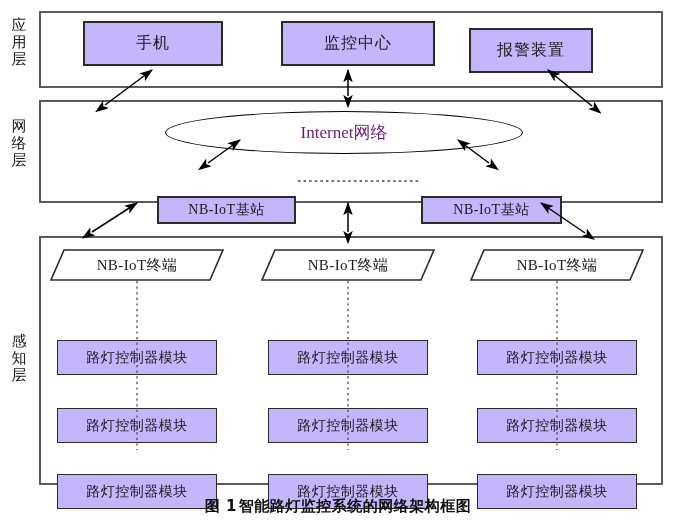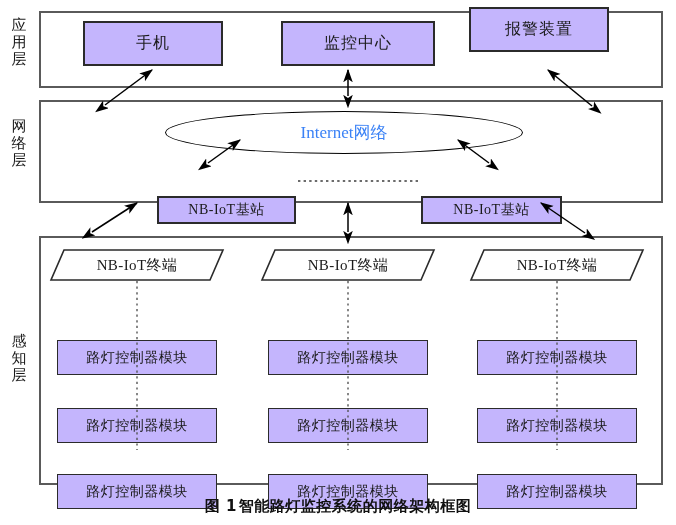--- a/index.html
+++ b/index.html
@@ -74,21 +74,21 @@
   .ellipse {
     position: absolute;
     border: 1.8px solid #000000;
     border-radius: 50%;
     box-sizing: border-box;
     background: #ffffff;
     display: flex;
     align-items: center;
     justify-content: center;
     font-size: 17px;
-    color: #3b82f6;
+    color: #701a75;
     white-space: nowrap;
   }
 
   
   .para-wrap {
     position: absolute;
   }
   .para-wrap svg {
     position: absolute;
     left: 0; top: 0;
@@ -160,21 +160,21 @@
   <div class="layer-label" style="left:4px; top:333px;">
     <span>感</span>
     <span>知</span>
     <span>层</span>
   </div>
 
   <div class="node" style="left:83px; top:21px; width:140px; height:45px;">手机</div>
 
   <div class="node" style="left:281px; top:21px; width:154px; height:45px;">监控中心</div>
 
-  <div class="node" style="left:469px; top:7px; width:140px; height:45px;">报警装置</div>
+  <div class="node" style="left:469px; top:28px; width:124px; height:45px;">报警装置</div>
 
   <div class="ellipse" style="left:165px; top:111px; width:358px; height:43px;">Internet网络</div>
 
   <div class="node small-text" style="left:157px; top:167px; width:139px; height:28px;">NB-IoT基站</div>
 
   <div class="node small-text" style="left:421px; top:167px; width:141px; height:28px;">NB-IoT基站</div>
 
   <div class="para-wrap" style="left:50px; top:249px; width:174px; height:32px;">
     <svg width="174" height="32" viewBox="0 0 174 32">
       <polygon points="14,1 173,1 160,31 1,31" fill="#ffffff" stroke="#2b2b2b" stroke-width="1.6"></polygon>

